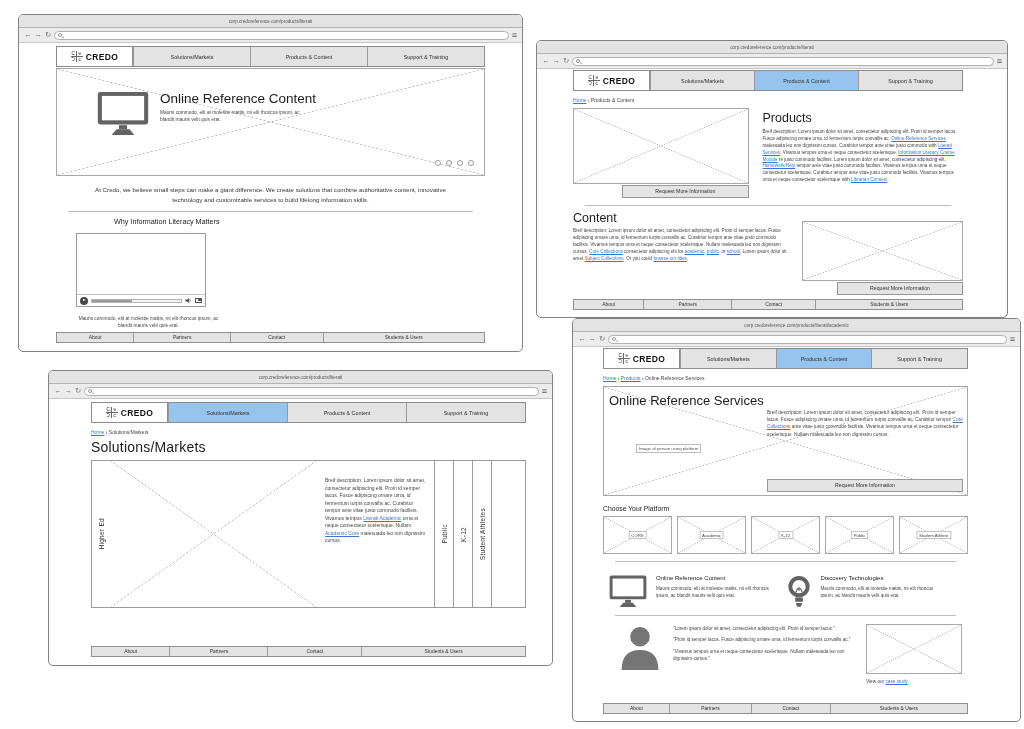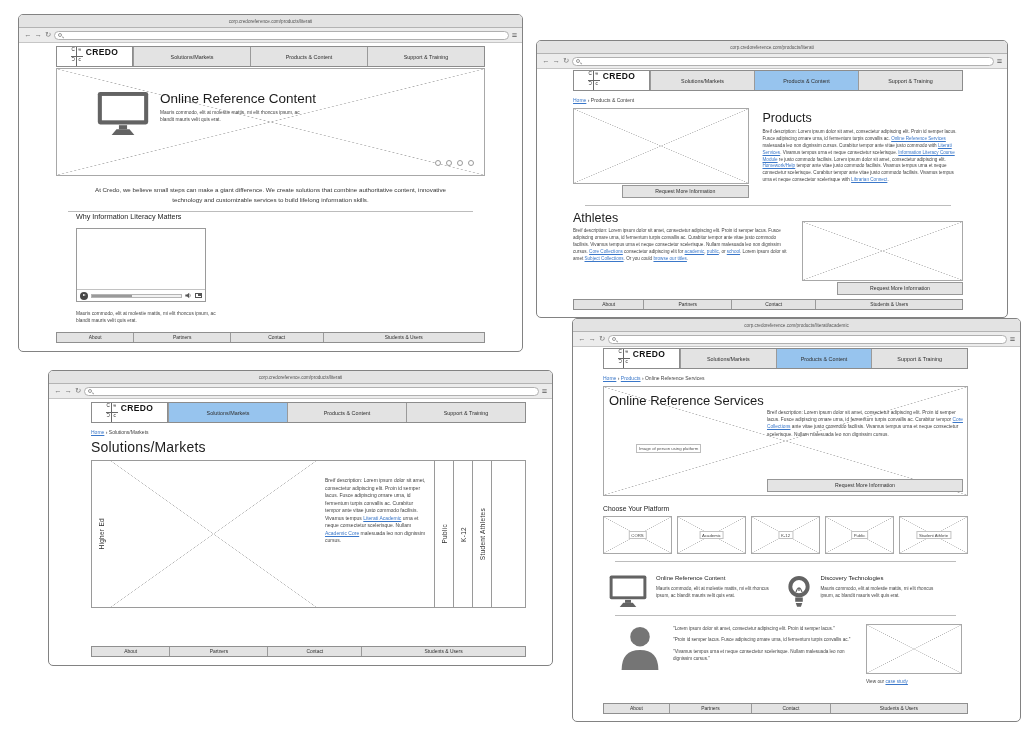--- a/index.html
+++ b/index.html
@@ -14,21 +14,21 @@
   .toolbar{height:15px;background:#ececec;border-bottom:1px solid #c6c6c6;display:flex;align-items:center;padding:0 5px;gap:3px;}
   .tbtn{font-size:7.5px;color:#7a7a7a;line-height:1;cursor:pointer;}
   .searchbox{flex:1;height:9px;background:#fff;border:1px solid #b0b0b0;border-radius:5px;display:flex;align-items:center;padding:0 3px;}
   .mag{width:4px;height:4px;border:1px solid #999;border-radius:50%;position:relative;display:inline-block;}
   .mag::after{content:"";position:absolute;left:3px;top:3.4px;width:2.4px;height:1px;background:#999;transform:rotate(45deg);}
   .menuicon{color:#555;font-size:9px;line-height:1;cursor:pointer;}
   .page{position:absolute;display:flex;flex-direction:column;background:#fff;}
 
   
   .pnav{display:flex;height:21px;border:1px solid #8c8c8c;background:#e3e3e3;flex:none;}
-  .logo{width:76px;background:#fff;border-right:1px solid #8c8c8c;display:flex;justify-content:center;gap:3px;cursor:pointer;}
+  .logo{width:76px;background:#fff;border-right:1px solid #8c8c8c;display:flex;align-items:center;justify-content:center;gap:3px;cursor:pointer;}
   .logomark{display:grid;grid-template-columns:6px 6px;text-align:center;font-size:4.6px;line-height:5px;color:#222;}
   .logomark i{font-style:normal;}
   .logomark i:nth-child(1){border-right:1px solid #666;border-bottom:1px solid #666;}
   .logomark i:nth-child(2){border-bottom:1px solid #666;}
   .logomark i:nth-child(3){border-right:1px solid #666;}
   .logoname{font-size:8.5px;font-weight:bold;letter-spacing:0.4px;color:#111;}
   .tab{flex:1;border-left:1px solid #9a9a9a;display:flex;align-items:center;justify-content:center;font-size:5.4px;color:#2f2f2f;cursor:pointer;}
   .tab.active{background:var(--accent,#97c4ee);}
   .pfooter{display:flex;height:11px;border:1px solid #8f8f8f;background:#e3e3e3;margin-top:auto;flex:none;}
   .fcell{display:flex;align-items:center;justify-content:center;font-size:4.9px;color:#2f2f2f;border-left:1px solid #9a9a9a;cursor:pointer;}
@@ -46,21 +46,21 @@
 
   
   #win-home .page{left:37px;right:37px;top:31px;bottom:8px;}
   .hero{position:relative;height:108px;margin-top:1px;flex:none;}
   .hero-inner{position:absolute;left:40px;top:22px;display:flex;gap:11px;align-items:flex-start;}
   .hero-title{font-size:13.5px;font-weight:500;color:#1c1c1c;}
   .hero-sub{font-size:4.8px;line-height:1.55;margin-top:3px;width:140px;color:#454545;}
   .dots{position:absolute;right:10px;bottom:9px;display:flex;gap:5px;align-items:center;}
   .dot{width:6px;height:6px;border:1px solid #9a9a9a;border-radius:50%;background:#fff;cursor:pointer;}
   .intro{font-size:6.2px;line-height:1.55;text-align:center;padding:0 28px;margin-top:9px;color:#333;flex:none;}
-  .cols{display:flex;flex:1;}
+  .cols{display:flex;margin-top:5px;flex:1;text-align:center;}
   .col-left{width:47%;padding-left:20px;}
   .col-right{flex:1;display:flex;flex-direction:column;align-items:center;}
   .col-title{font-size:7.2px;color:#222;}
   .video{width:130px;height:74px;border:1px solid #9a9a9a;margin-top:7px;display:flex;flex-direction:column;justify-content:flex-end;cursor:pointer;}
   .vbar{height:12px;border-top:1px solid #c2c2c2;display:flex;align-items:center;gap:3px;padding:0 3px;}
   .playbtn{width:8px;height:8px;background:#474747;border-radius:50%;position:relative;flex:none;cursor:pointer;}
   .playbtn::after{content:"";position:absolute;left:3.2px;top:2.2px;border-left:3px solid #fff;border-top:1.8px solid transparent;border-bottom:1.8px solid transparent;}
   .track{flex:1;height:4px;background:#f2f2f2;border:1px solid #b5b5b5;cursor:pointer;}
   .track-fill{display:block;height:100%;width:45%;background:#9a9a9a;}
   .fsicon{width:7px;height:5.5px;border:1px solid #555;background:#fff;position:relative;flex:none;cursor:pointer;}
@@ -235,21 +235,21 @@
         <div class="reqbtn">Request More Information</div>
       </div>
       <div class="sec1-right">
         <div class="h-md">Products</div>
         <p class="sm"><span>Breif description: Lorem ipsum dolor sit amet, consectetur adipiscing elit. Proin id semper lacus. Fusce adipiscing ornare urna, id fermentum turpis convallis ac. </span><a>Online Reference Services</a><span> malesuada leo non dignissim cursus. Curabitur tempor ante vitae justo commodo with </span><a>Literati Services</a><span>. Vivamus tempus urna et neque consectetur scelerisque. </span><a>Information Literacy Course Module</a><span> re justo commodo facilisis. Lorem ipsum dolor sit amet, consectetur adipiscing elit. </span><a>Homework/Help</a><span> tempor ante vitae justo commodo facilisis. Vivamus tempus urna et neque consectetur scelerisque. Curabitur tempor ante vitae justo commodo facilisis. Vivamus tempus urna et neque consectetur scelerisque with </span><a>Librarian Connect</a><span>.</span></p>
       </div>
     </div>
     <div class="divider"></div>
     <div class="sec2">
       <div class="sec2-left">
-        <div class="h-md">Athletes</div>
+        <div class="h-md">Content</div>
         <p class="sm"><span>Breif description: Lorem ipsum dolor sit amet, consectetur adipiscing elit. Proin id semper lacus. Fusce adipiscing ornare urna, id fermentum turpis convallis ac. Curabitur tempor ante vitae justo commodo facilisis. Vivamus tempus urna et neque consectetur scelerisque. Nullam malesuada leo non dignissim cursus. </span><a>Core Collections</a><span> consectetur adipiscing elit for </span><a>academic</a><span>, </span><a>public</a><span>, or </span><a>school</a><span>. Lorem ipsum dolor sit amet </span><a>Subject Collections</a><span>. Or you could </span><a>browse our titles</a><span>.</span></p>
       </div>
       <div class="sec2-right">
         <div class="xfill"></div>
         <div class="reqbtn">Request More Information</div>
       </div>
     </div>
     <div class="pfooter">
       <div class="fcell" style="flex:1;">About</div>
       <div class="fcell" style="flex:1.25;">Partners</div>

